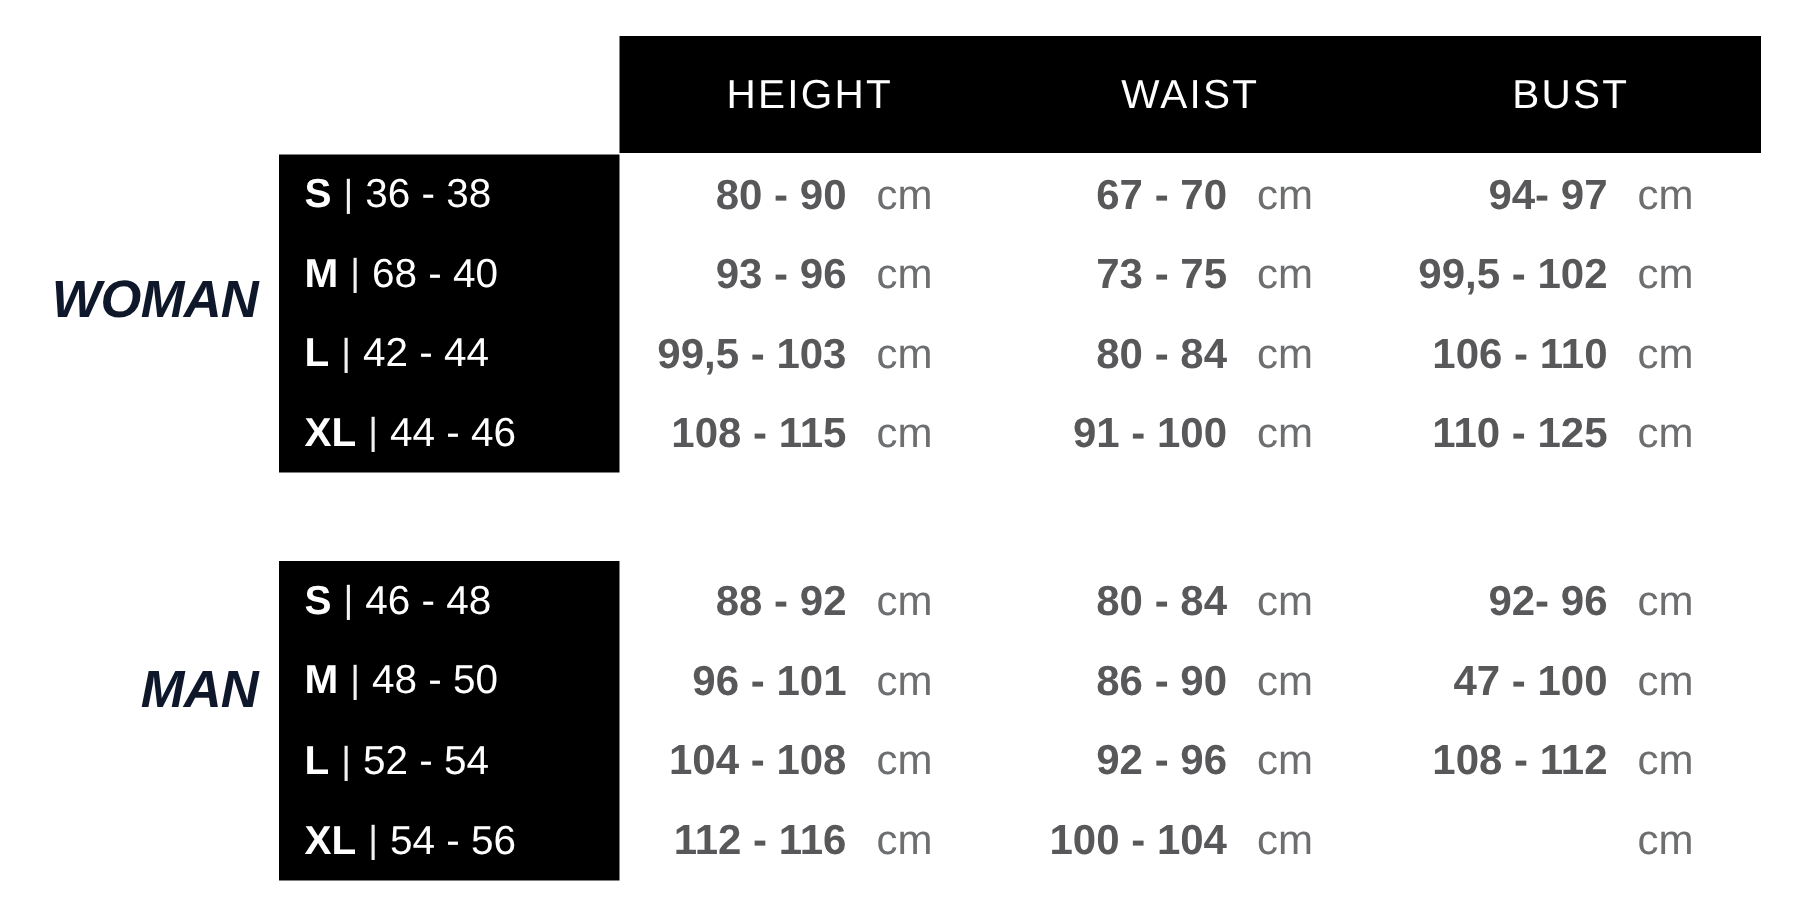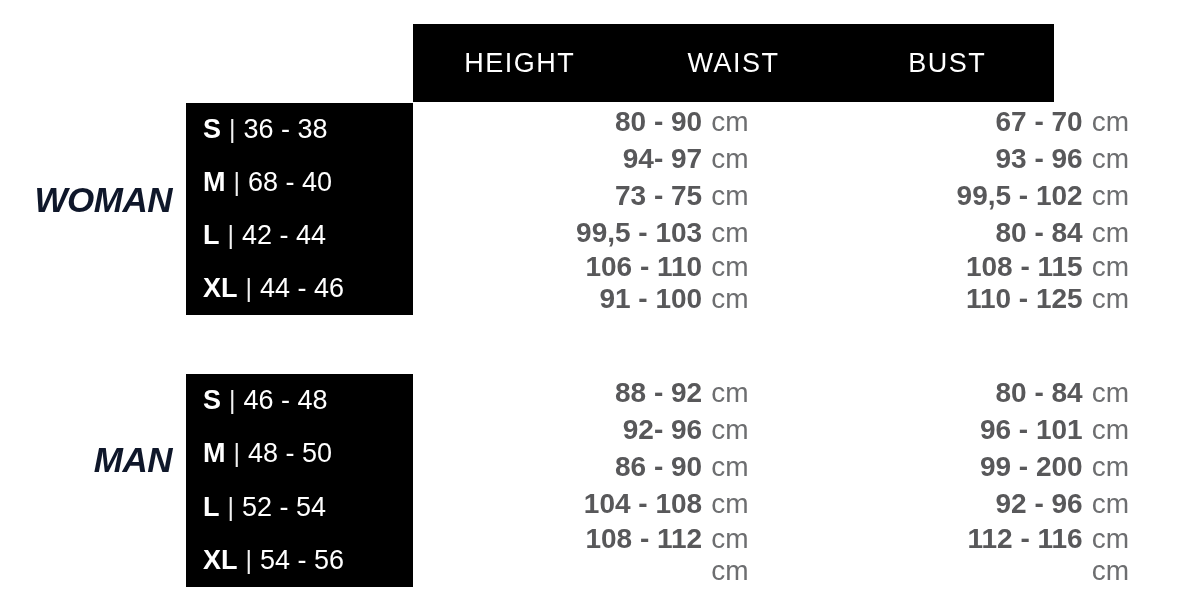--- a/index.html
+++ b/index.html
@@ -16,21 +16,21 @@
     width: 1200px;
     height: 611px;
     background: #ffffff;
   }
 
   
   .header-bar {
     position: absolute;
     left: 413px;
     top: 24px;
-    width: 641px;
+    width: 761px;
     height: 78px;
     background: var(--header-bg, #000000);
     display: flex;
   }
   .header-cell {
     flex: 1 1 0;
     display: flex;
     align-items: center;
     justify-content: center;
     color: var(--header-text, #ffffff);
@@ -78,39 +78,39 @@
   .size-row .sz  { font-weight: bold; }
   .size-row .sep { margin: 0 8px; font-weight: 400; font-size: 25px; opacity: 0.95; }
   .size-row .rng { font-weight: 400; }
 
   
   .values {
     position: absolute;
     left: 413px;
     width: 761px;
     display: grid;
-    grid-template-columns: repeat(2, 1fr);
+    grid-template-columns: repeat(3, 1fr);
     grid-auto-flow: row;
   }
   .values.woman { top: 103px; height: 212px; grid-template-rows: repeat(4, 1fr); }
   .values.man   { top: 374px; height: 213px; grid-template-rows: repeat(4, 1fr); }
   .vcell {
     display: flex;
     align-items: center;
     justify-content: flex-end;
     padding-right: 45px;
     font-size: 28px;
     font-weight: bold;
     color: var(--value-text, #58585a);
     white-space: nowrap;
   }
   .vcell .unit {
     font-weight: 400;
     color: var(--unit-text, #6d6e70);
-    margin-left: 9px;
+    margin-left: 20px;
   }
 </style>
 </head>
 <body>
 
 <div class="stage">
 
   <div class="header-bar">
     <div class="header-cell">HEIGHT</div>
     <div class="header-cell">WAIST</div>
@@ -237,21 +237,21 @@
 
     <div class="vcell">
         <span class="num">96 - 101</span>
         <span class="unit">cm</span>
       </div>
     <div class="vcell">
         <span class="num">86 - 90</span>
         <span class="unit">cm</span>
       </div>
     <div class="vcell">
-        <span class="num">99 - 200</span>
+        <span class="num">47 - 100</span>
         <span class="unit">cm</span>
       </div>
 
     <div class="vcell">
         <span class="num">104 - 108</span>
         <span class="unit">cm</span>
       </div>
     <div class="vcell">
         <span class="num">92 - 96</span>
         <span class="unit">cm</span>
@@ -259,20 +259,21 @@
     <div class="vcell">
         <span class="num">108 - 112</span>
         <span class="unit">cm</span>
       </div>
 
     <div class="vcell">
         <span class="num">112 - 116</span>
         <span class="unit">cm</span>
       </div>
     <div class="vcell">
+        <span class="num">100 - 104</span>
         <span class="unit">cm</span>
       </div>
     <div class="vcell">
         <span class="unit">cm</span>
       </div>
   </div>
 
 </div>
 
 </body></html>

